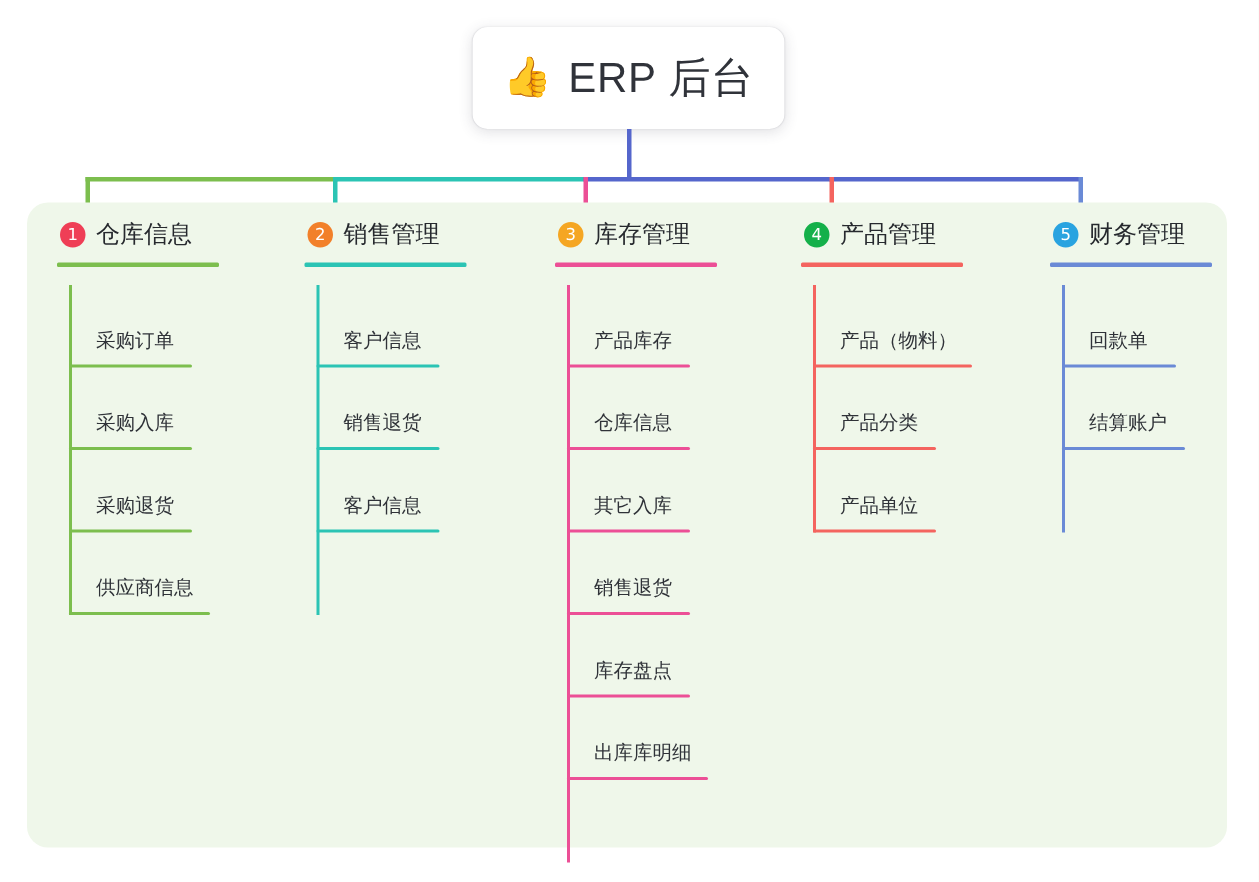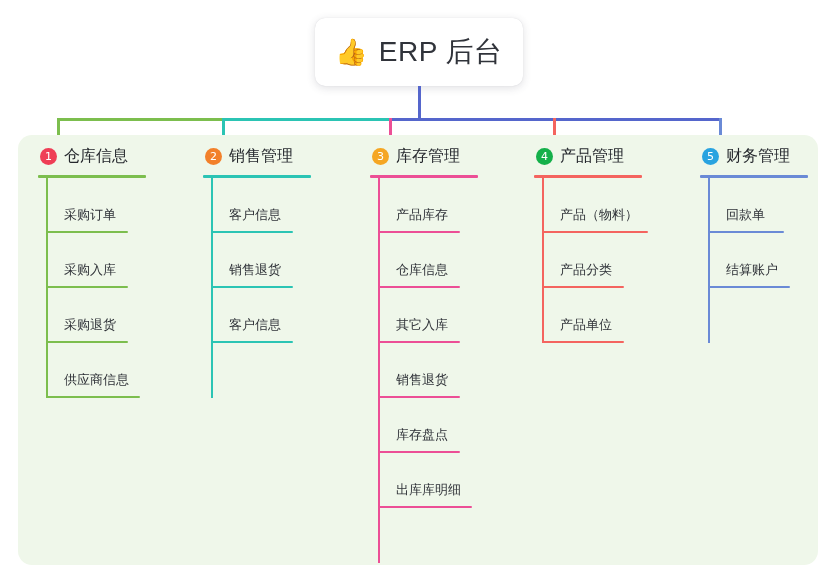--- a/index.html
+++ b/index.html
@@ -94,21 +94,21 @@
   }
   .head-rule {
     height: 3px;
     margin-top: 7px;
     border-radius: 1px;
   }
 
   
   .items {
     position: relative;
-    margin-top: 0;
+    margin-top: 12px;
   }
   .spine {
     position: absolute;
     left: 8px;
     top: 0;
     width: 2px;
   }
   .item {
     position: relative;
     height: 55px;

